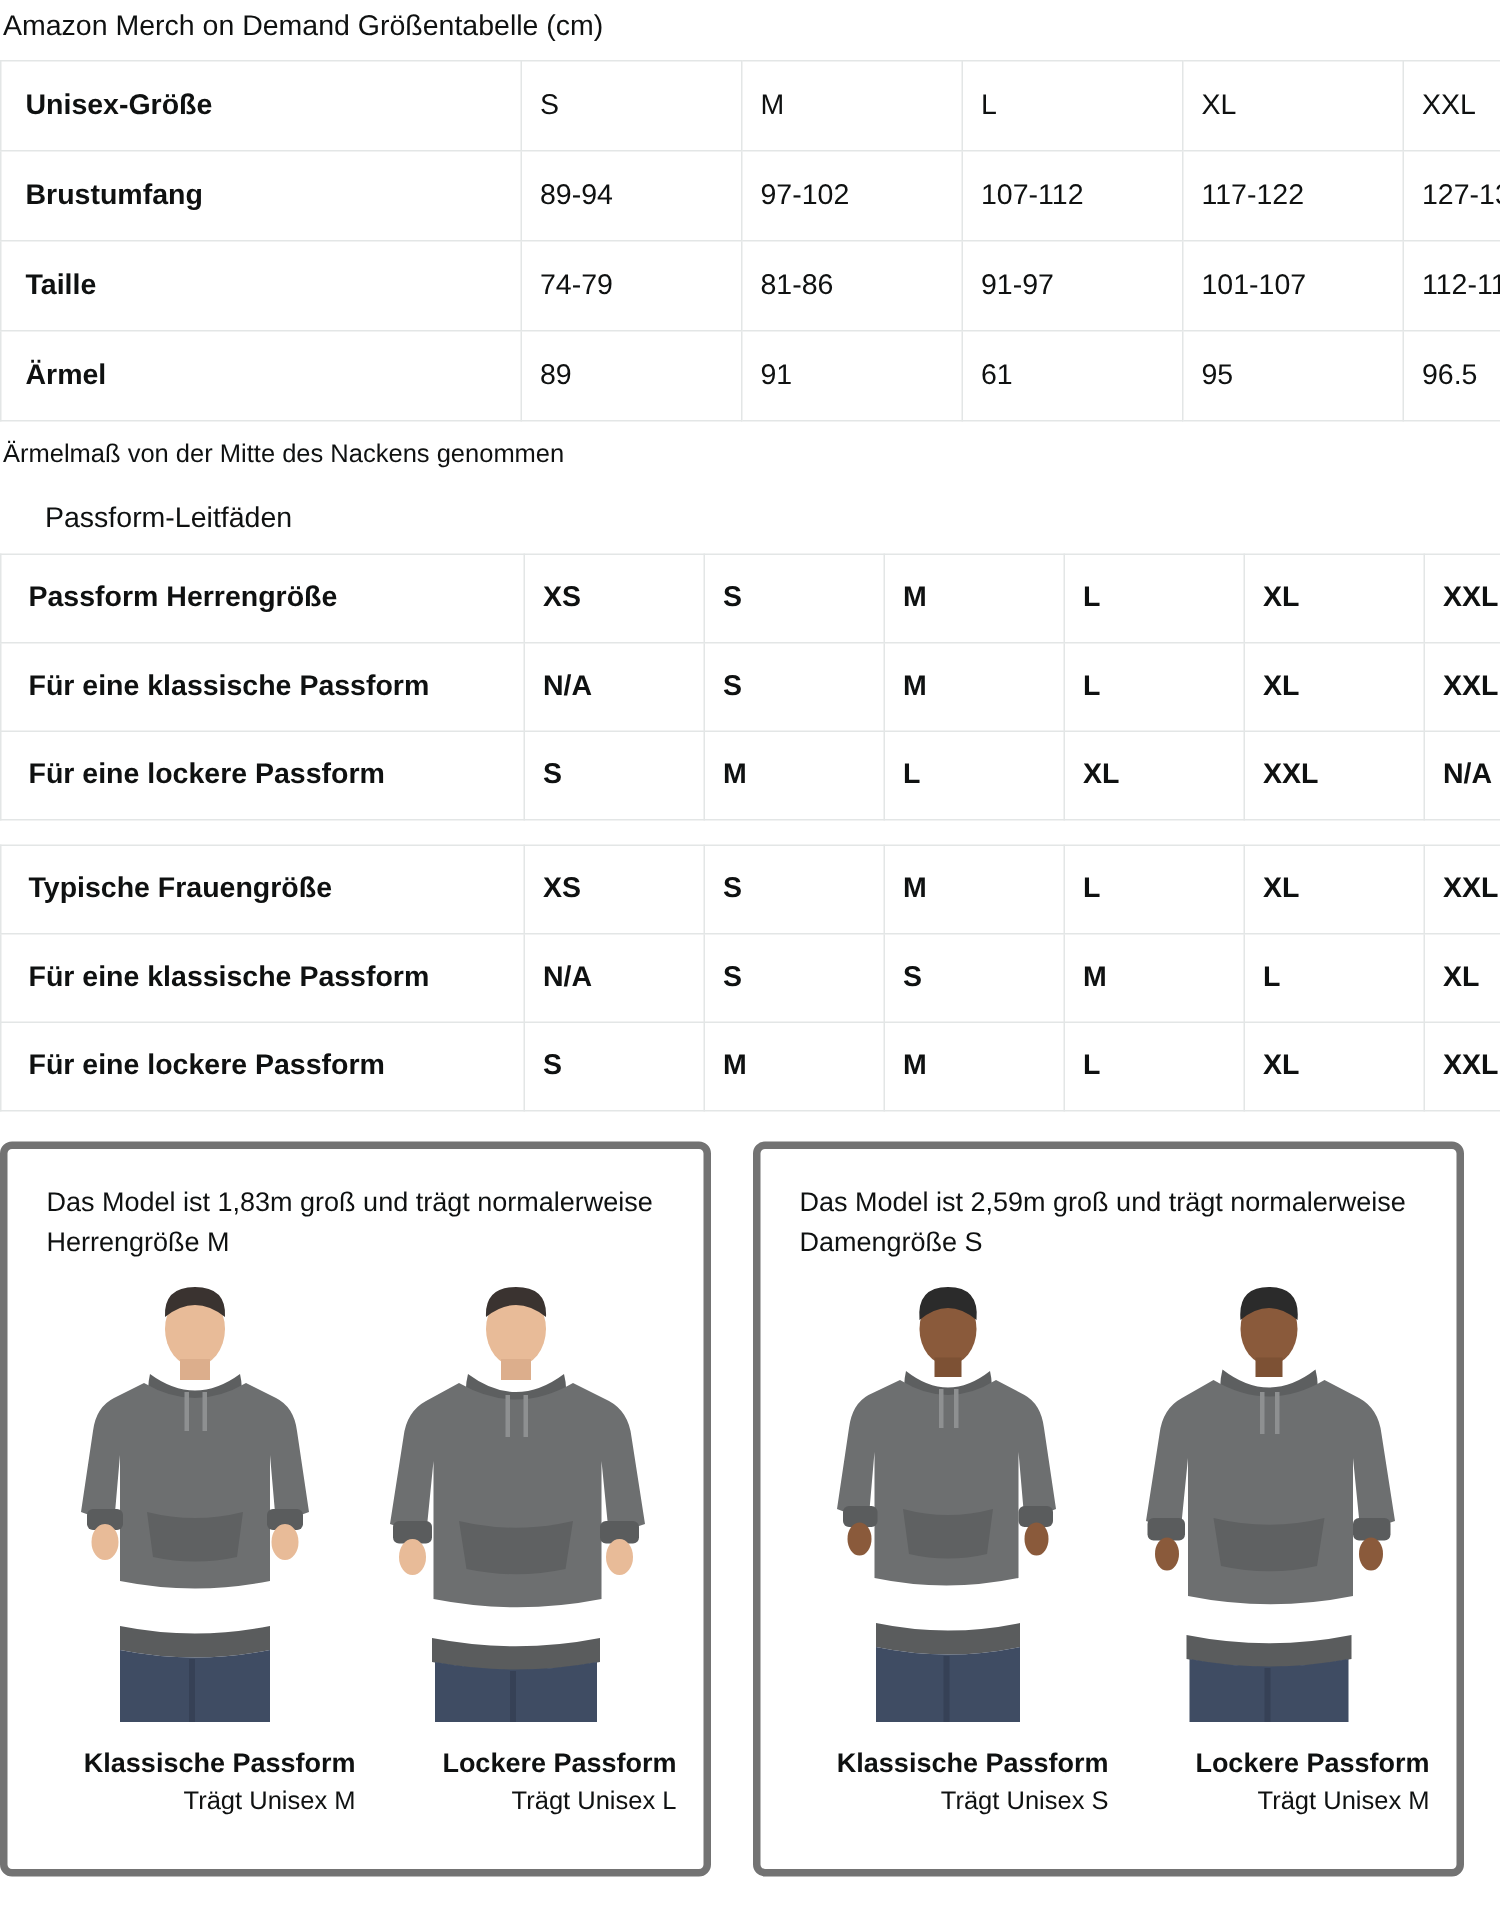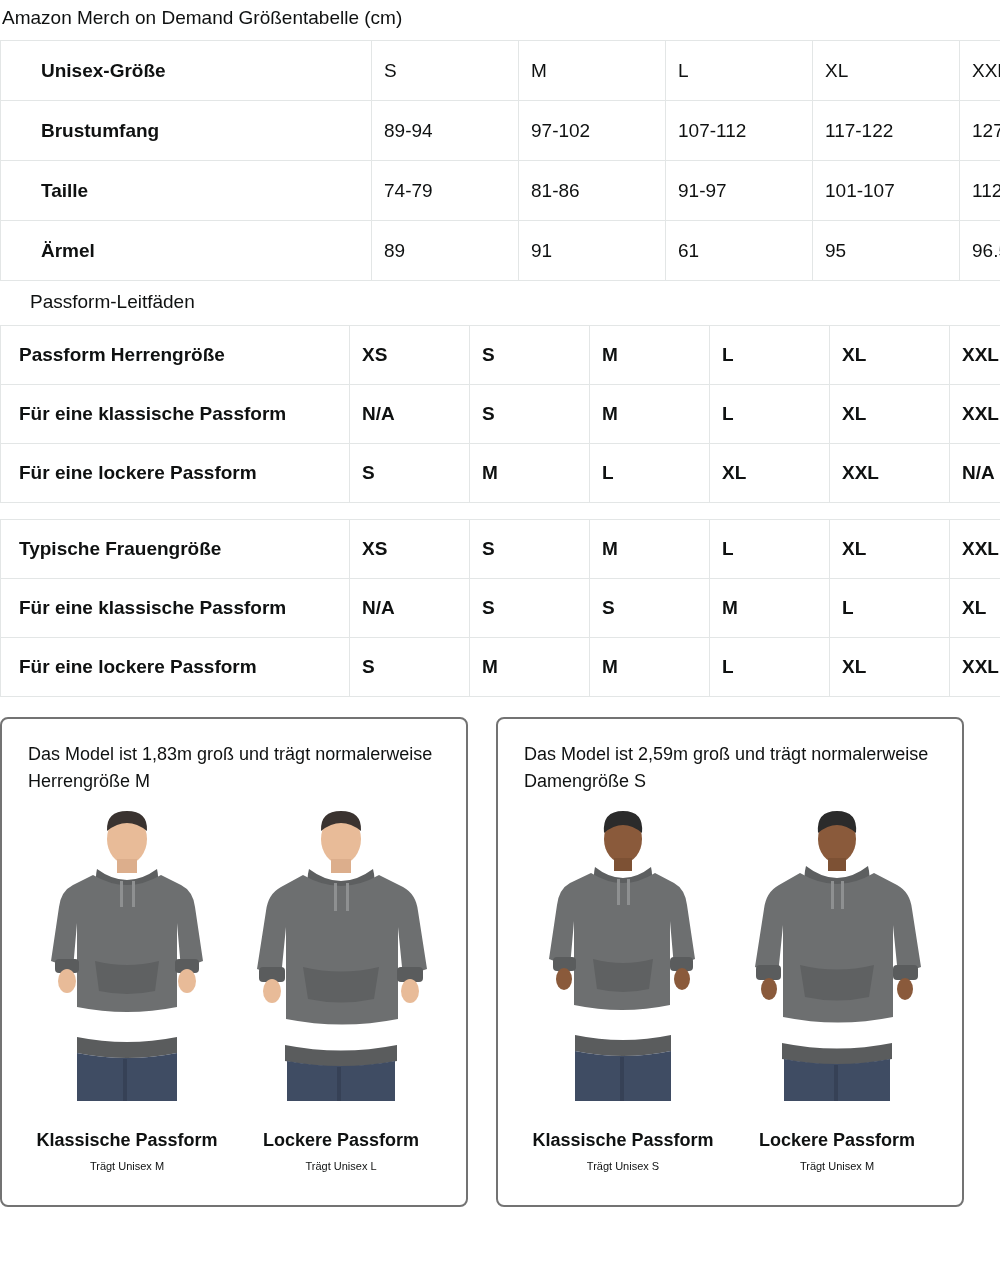--- a/index.html
+++ b/index.html
@@ -36,21 +36,21 @@
   table.sizetable td {
     border: 1px solid #e3e6e6;
     padding: 0;
     height: 59px;
     vertical-align: middle;
     font-size: 19px;
     color: #0f1111;
     font-weight: 400;
   }
   table.sizetable td.rowhead {
-    padding-left: 40px;
+    padding-left: 16px;
     font-weight: 700;
     width: 330px;
   }
   table.sizetable td.cell {
     padding-left: 12px;
   }
   table.sizetable.unisex td.cell { width: 134px; }
   table.sizetable.fit td.rowhead { width: 330px; padding-left: 18px; }
   table.sizetable.fit td.cell { width: 107px; padding-left: 12px; font-weight: bold; }
   table.sizetable.fit td { height: 58px; }
@@ -68,21 +68,21 @@
   }
   .gap { height: 16px; }
 
   .models {
     display: flex;
     gap: 28px;
     padding-top: 20px;
   }
   .model-card {
     flex: 1 1 0;
-    border: 2px solid #737373;
+    border: 5px solid #737373;
     border-radius: 8px;
     box-sizing: border-box;
     padding: 22px 18px 14px 18px;
     background: #ffffff;
     min-height: 490px;
     position: relative;
   }
   .model-caption {
     font-size: 18px;
     line-height: 27px;
@@ -102,31 +102,30 @@
     display: flex;
     justify-content: center;
     align-items: flex-end;
   }
   .figlabels {
     display: flex;
     margin-top: 14px;
   }
   .figlabel {
     width: 50%;
-    text-align: center;
-    margin-top: 12px;
+    text-align: right;
   }
   .figlabel .fl1 {
     font-size: 18px;
     font-weight: 700;
     color: #0f1111;
     line-height: 26px;
   }
   .figlabel .fl2 {
-    font-size: 11px;
+    font-size: 17px;
     color: #0f1111;
     line-height: 26px;
   }
   svg { display: block; }
 </style>
 </head>
 <body>
 
 <div class="page">
 
@@ -162,20 +161,21 @@
         <td class="rowhead">Ärmel</td>
         <td class="cell">89</td>
         <td class="cell">91</td>
         <td class="cell">61</td>
         <td class="cell">95</td>
         <td class="cell">96.5</td>
       </tr>
     </tbody>
   </table>
 
+  <div class="note">Ärmelmaß von der Mitte des Nackens genommen</div>
 
   <div class="sectiontitle">Passform-Leitfäden</div>
 
   <table class="sizetable fit">
     <tbody>
       <tr>
         <td class="rowhead">Passform Herrengröße</td>
         <td class="cell">XS</td>
         <td class="cell">S</td>
         <td class="cell">M</td>

